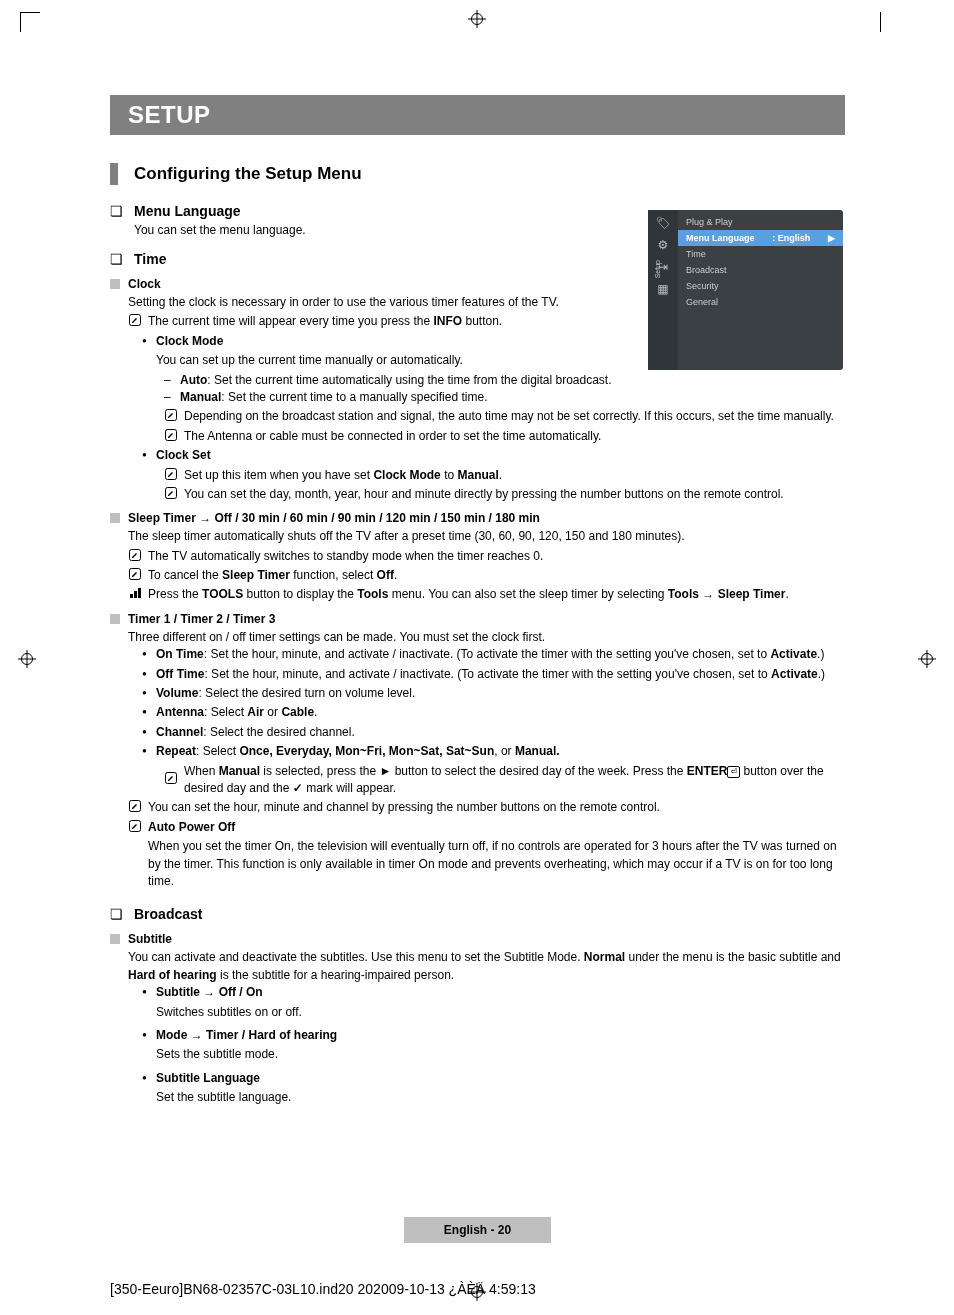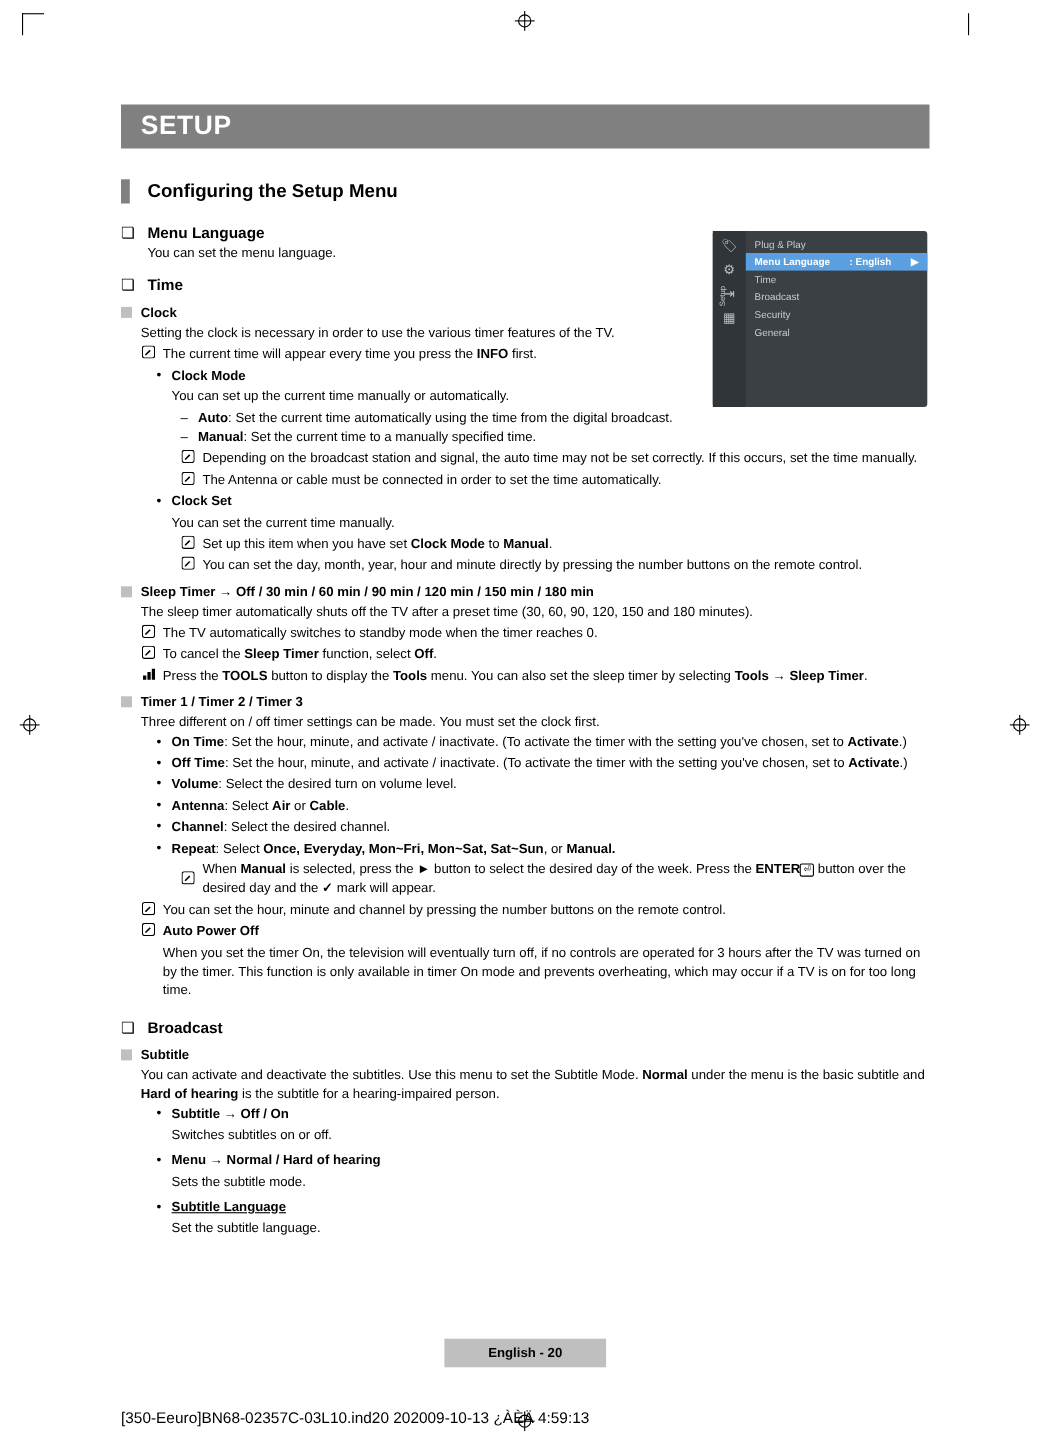--- a/index.html
+++ b/index.html
@@ -159,21 +159,21 @@
       <div class="sqhead">
           <span class="sqmark"></span>
           <span class="sqtitle">Clock</span>
         </div>
       <div class="sqdesc">Setting the clock is necessary in order to use the various timer features of the TV.</div>
       <div class="note">
         <span class="nicon"><svg viewBox="0 0 12 12">
               <rect x="0.5" y="0.5" width="11" height="11" rx="2" fill="none" stroke="#000"></rect>
               <path d="M3 8 L7 4 8 5 4 9 3 9 Z" fill="#000"></path>
             </svg></span>
-        <span class="ntext"><span>The current time will appear every time you press the </span><b>INFO</b><span> first.</span></span>
+        <span class="ntext"><span>The current time will appear every time you press the </span><b>INFO</b><span> button.</span></span>
       </div>
 
       <div class="bullet-item"><span class="bt">Clock Mode</span></div>
       <div class="bullet-sub" style="padding-left:0;">You can set up the current time manually or automatically.</div>
       <div class="dash-item"><b>Auto</b><span>: Set the current time automatically using the time from the digital broadcast.</span></div>
       <div class="dash-item"><b>Manual</b><span>: Set the current time to a manually specified time.</span></div>
       <div class="note2">
         <span class="nicon"><svg viewBox="0 0 12 12">
               <rect x="0.5" y="0.5" width="11" height="11" rx="2" fill="none" stroke="#000"></rect>
               <path d="M3 8 L7 4 8 5 4 9 3 9 Z" fill="#000"></path>
@@ -182,21 +182,20 @@
       </div>
       <div class="note2">
         <span class="nicon"><svg viewBox="0 0 12 12">
               <rect x="0.5" y="0.5" width="11" height="11" rx="2" fill="none" stroke="#000"></rect>
               <path d="M3 8 L7 4 8 5 4 9 3 9 Z" fill="#000"></path>
             </svg></span>
         <span class="ntext">The Antenna or cable must be connected in order to set the time automatically.</span>
       </div>
 
       <div class="bullet-item"><span class="bt">Clock Set</span></div>
-      <div class="bullet-sub" style="padding-left:0;">You can set the current time manually.</div>
       <div class="note2">
         <span class="nicon"><svg viewBox="0 0 12 12">
               <rect x="0.5" y="0.5" width="11" height="11" rx="2" fill="none" stroke="#000"></rect>
               <path d="M3 8 L7 4 8 5 4 9 3 9 Z" fill="#000"></path>
             </svg></span>
         <span class="ntext"><span>Set up this item when you have set </span><b>Clock Mode</b><span> to </span><b>Manual</b><span>.</span></span>
       </div>
       <div class="note2">
         <span class="nicon"><svg viewBox="0 0 12 12">
               <rect x="0.5" y="0.5" width="11" height="11" rx="2" fill="none" stroke="#000"></rect>
@@ -278,23 +277,23 @@
     </div>
 
     <div class="sqsec">
       <div class="sqhead">
           <span class="sqmark"></span>
           <span class="sqtitle">Subtitle</span>
         </div>
       <div class="sqdesc"><span>You can activate and deactivate the subtitles. Use this menu to set the Subtitle Mode. </span><b>Normal</b><span> under the menu is the basic subtitle and </span><b>Hard of hearing</b><span> is the subtitle for a hearing-impaired person.</span></div>
       <div class="bullet-item"><span class="bt">Subtitle → Off / On</span></div>
       <div class="bullet-sub" style="padding-left:0;">Switches subtitles on or off.</div>
-      <div class="bullet-item" style="margin-top:6px;"><span class="bt">Menu → Normal / Hard of hearing</span></div>
+      <div class="bullet-item" style="margin-top:6px;"><span class="bt">Mode → Timer / Hard of hearing</span></div>
       <div class="bullet-sub" style="padding-left:0;">Sets the subtitle mode.</div>
-      <div class="bullet-item" style="margin-top:6px;text-decoration:underline;"><span class="bt">Subtitle Language</span></div>
+      <div class="bullet-item" style="margin-top:6px;"><span class="bt">Subtitle Language</span></div>
       <div class="bullet-sub" style="padding-left:0;">Set the subtitle language.</div>
     </div>
 
   </div>
 
   <div class="osd">
     <div class="osd-icons">
       <span>🏷</span>
       <span>⚙</span>
       <span>⇥</span>

